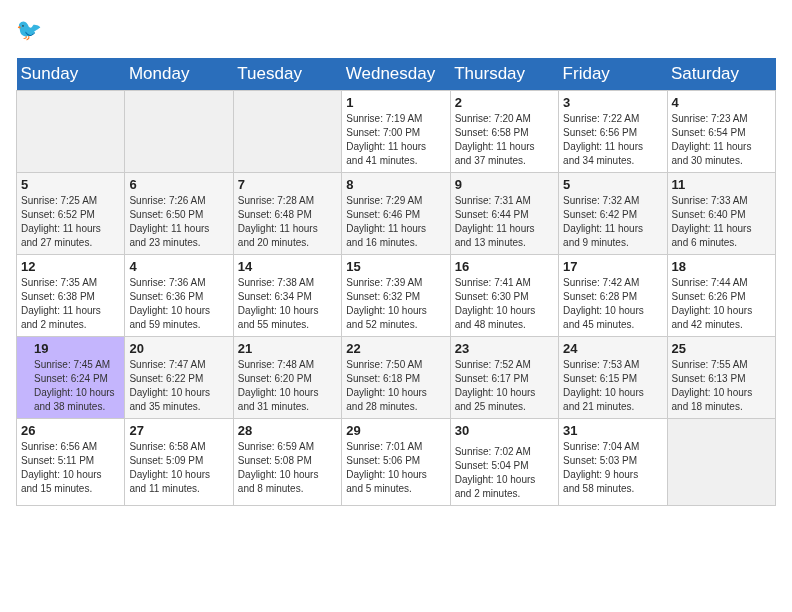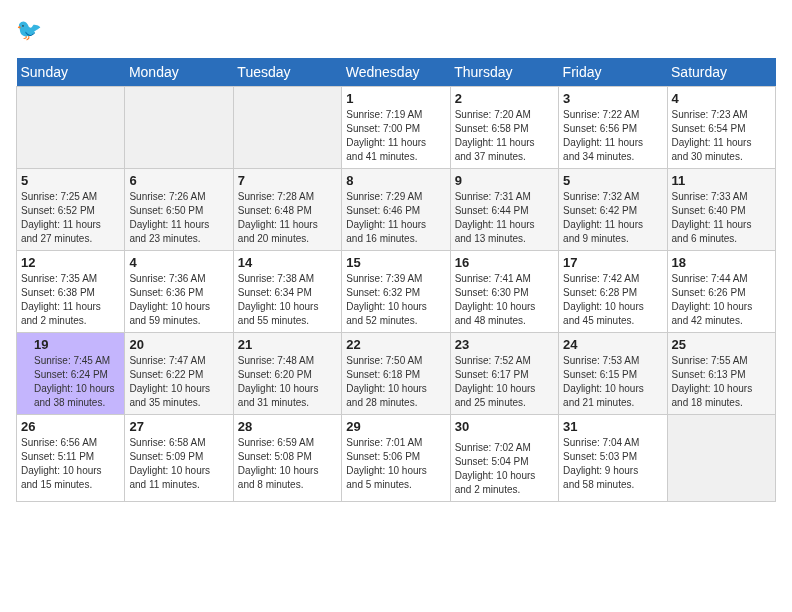--- a/index.html
+++ b/index.html
@@ -41,21 +41,21 @@
     .calendar {
       width: 100%;
       border-collapse: collapse;
       font-size: 11px;
     }
     .calendar th {
       background-color: #2a6ebb;
       color: #fff;
       padding: 6px 4px;
       text-align: left;
-      font-size: 14px;
+      font-size: 17px;
       font-weight: normal;
     }
     .calendar td {
       border: 1px solid #ccc;
       vertical-align: top;
       padding: 4px;
       width: 108px;
       min-height: 80px;
       background: #fff;
     }

